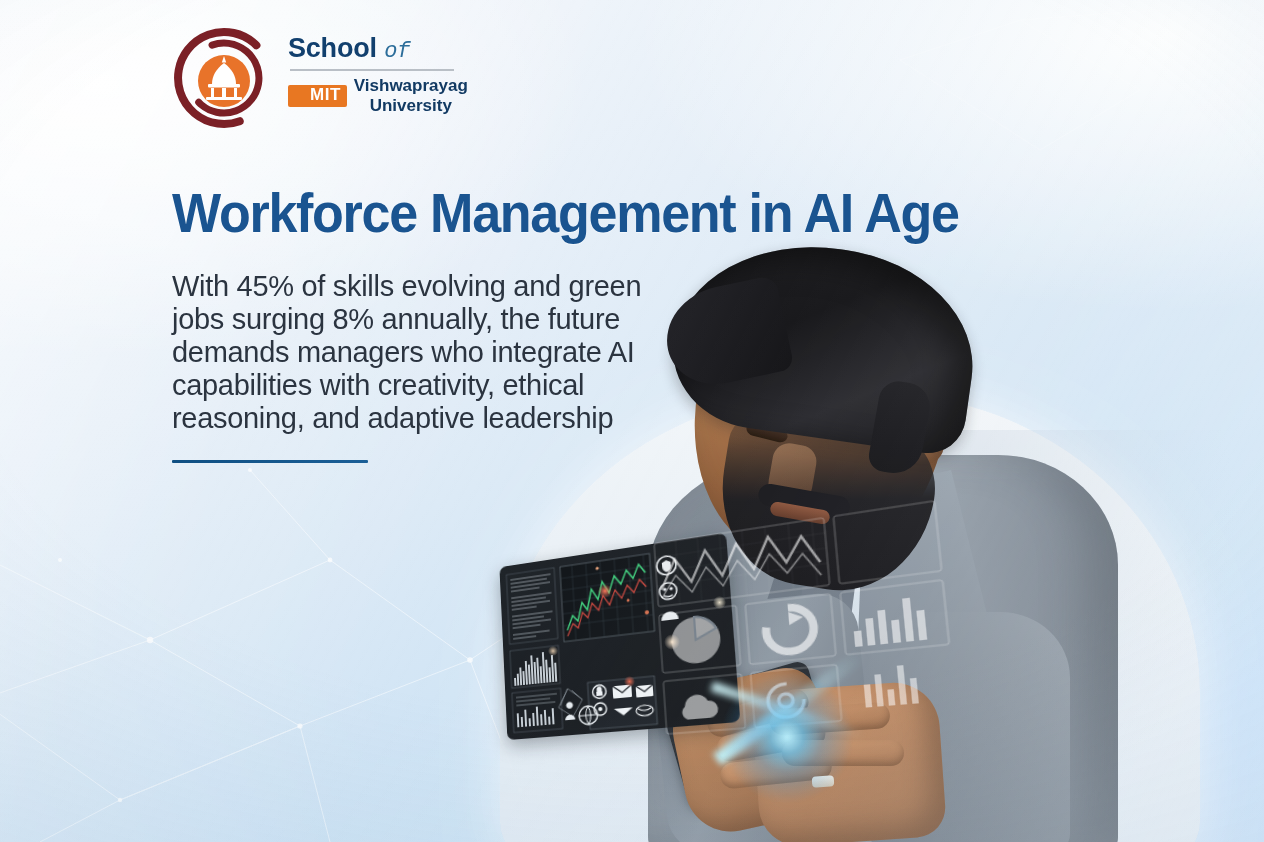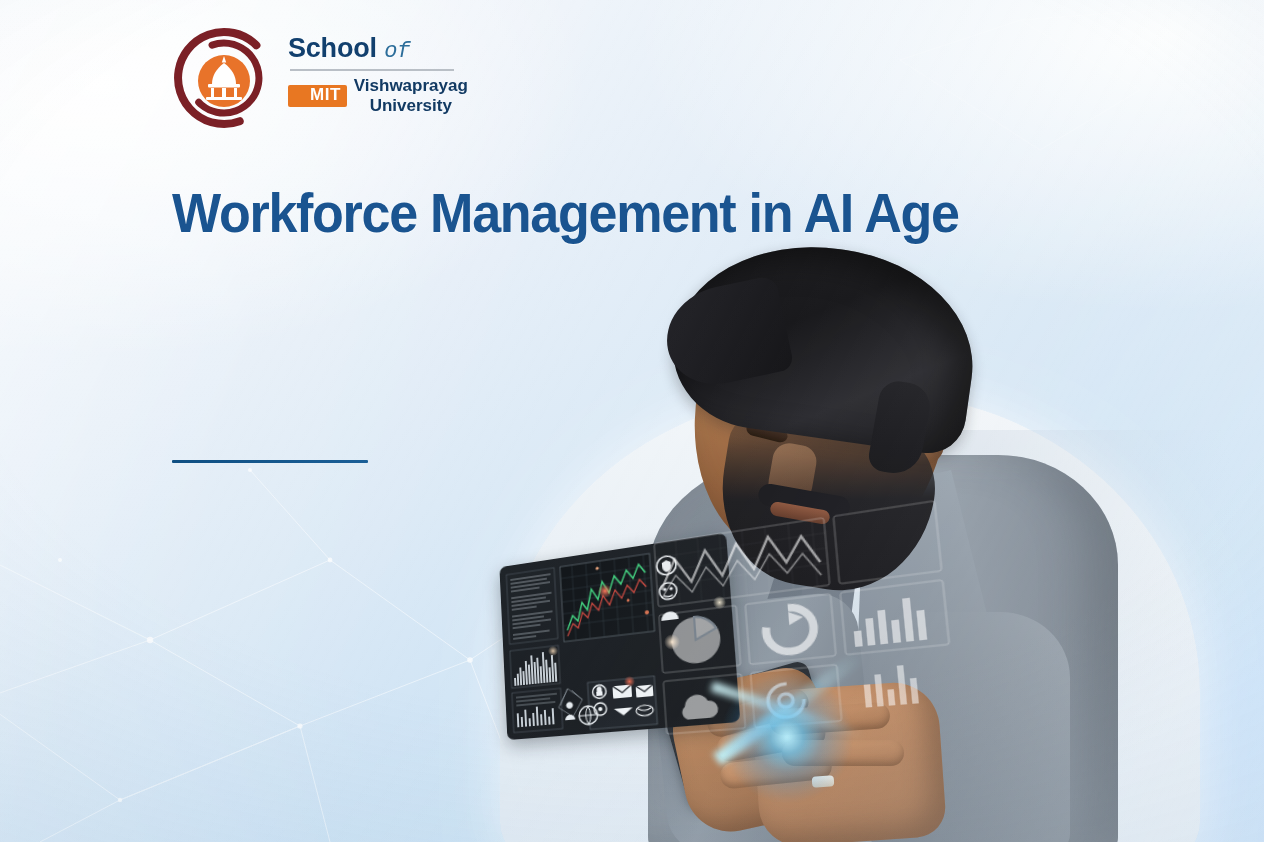--- a/index.html
+++ b/index.html
@@ -603,16 +603,17 @@
         <span class="uni-name">
           <span>Vishwaprayag</span>
           <span class="second">University</span>
         </span>
       </div>
     </div>
   </div>
 
   <h1 class="headline">Workforce Management in AI Age</h1>
 
+  <p class="subtitle">With 45% of skills evolving and green jobs surging 8% annually, the future demands managers who integrate AI capabilities with creativity, ethical reasoning, and adaptive leadership</p>
 
   <div class="accent-rule"></div>
 
 </div>
 
 </body></html>

